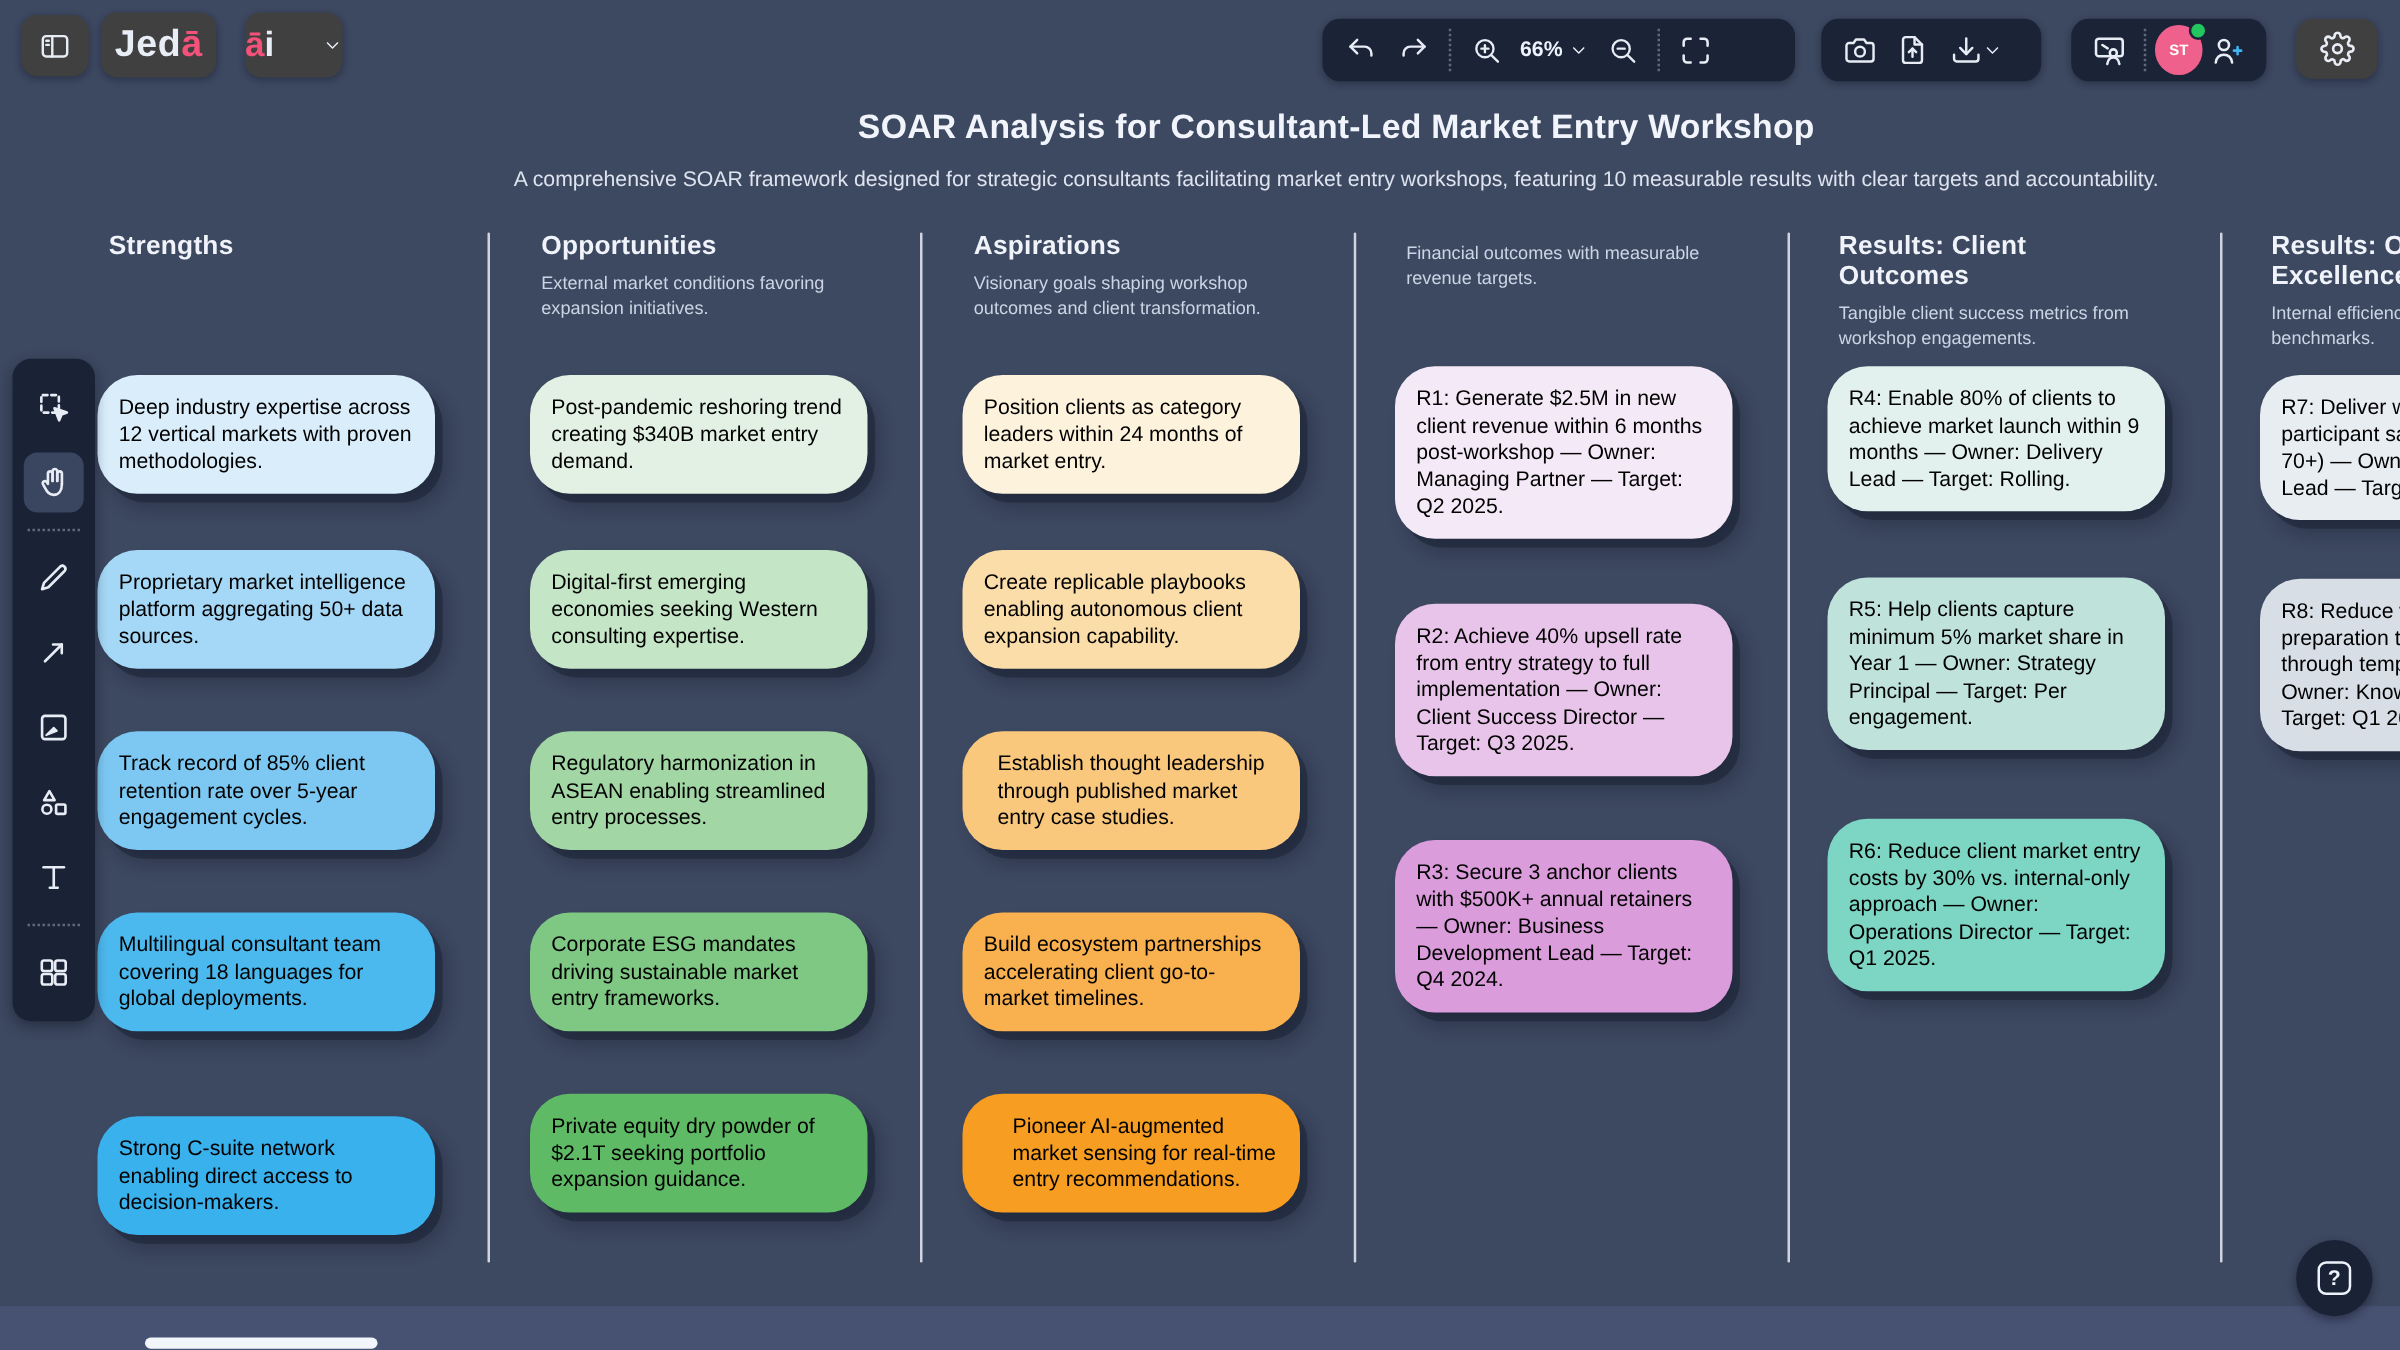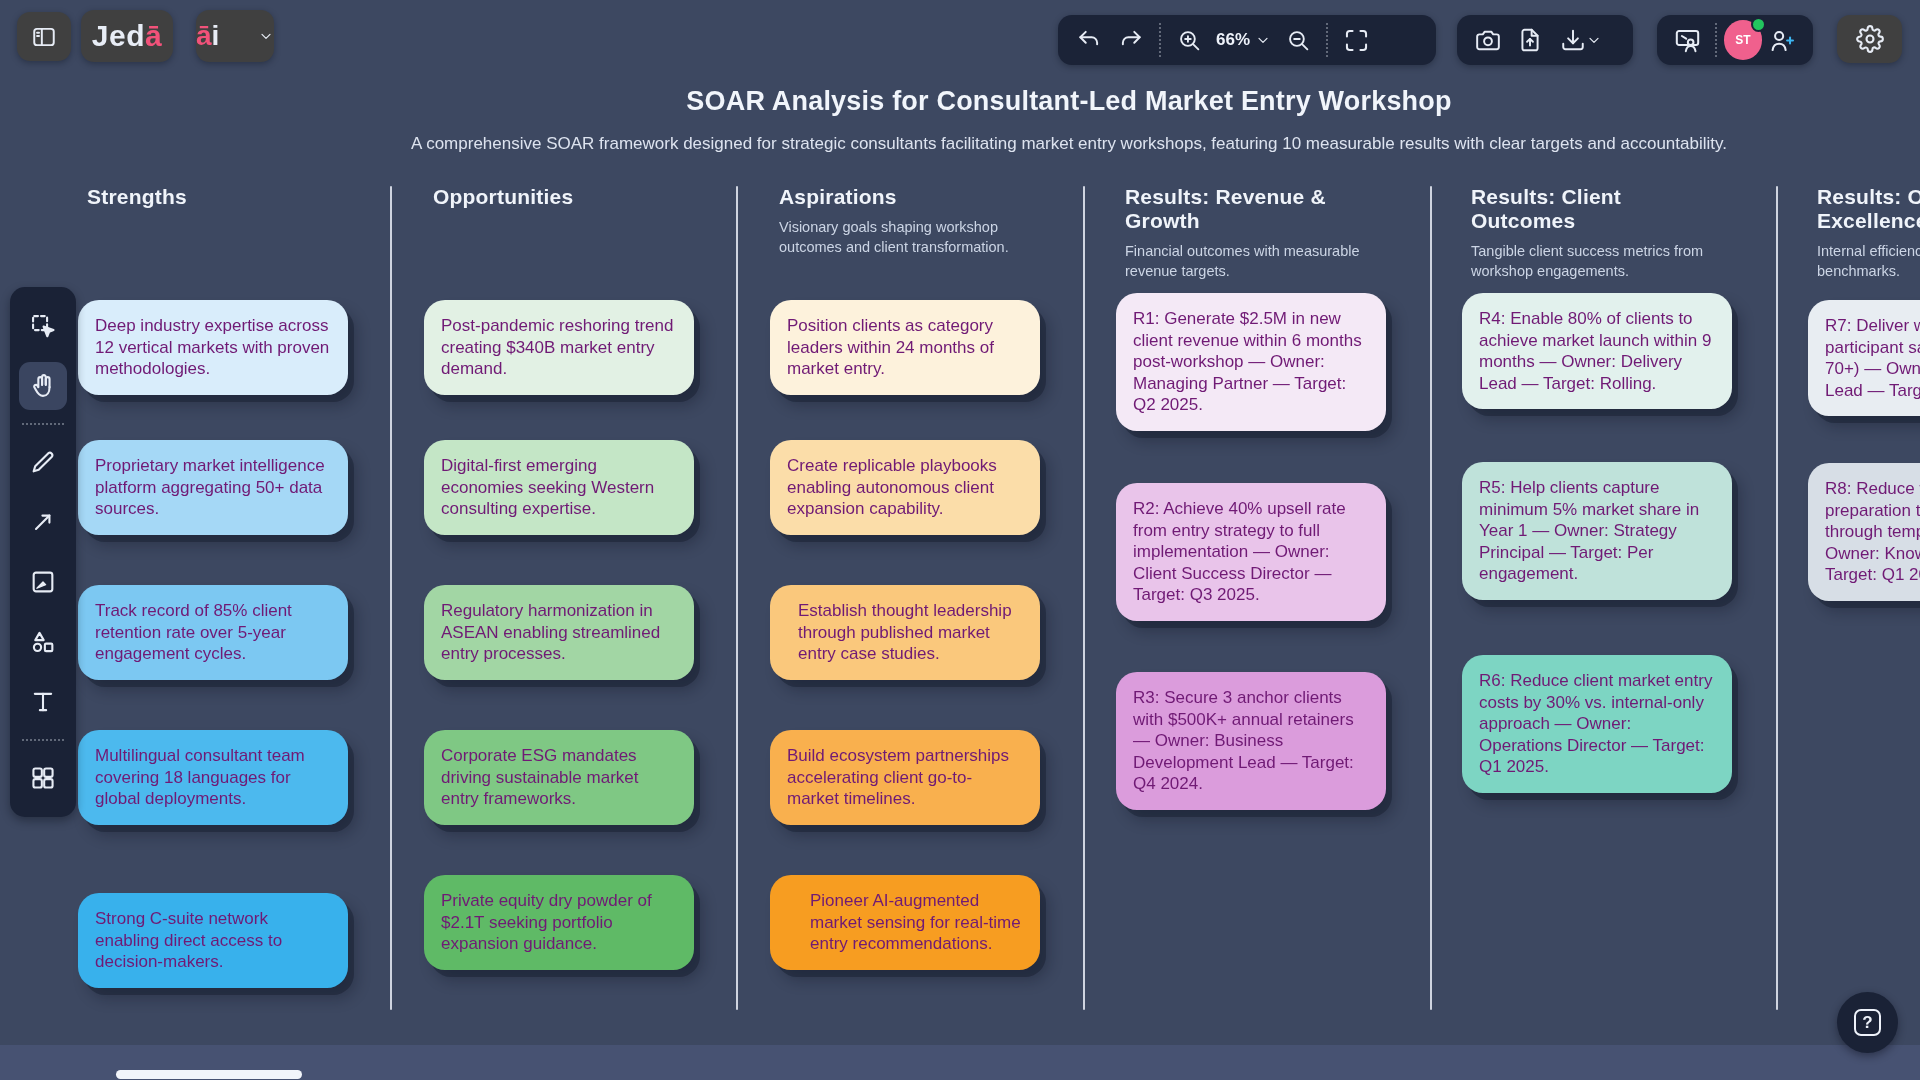--- a/index.html
+++ b/index.html
@@ -63,22 +63,22 @@
     font-size:17px; color:#dde3ef; white-space:nowrap;
   }
   .col-divider {
     position:absolute; top:186px; height:824px; width:2px;
     background:#dbe1ec; border-radius:1px; opacity:.92;
   }
   .col-header { position:absolute; top:185px; width:258px; }
   .col-header h2 { font-size:21px; font-weight:600; color:#f0f4fa; letter-spacing:.2px; }
   .col-header p { margin-top:9px; font-size:14.5px; line-height:1.35; color:#ccd5e5; }
   .note {
-    position:absolute; width:270px; border-radius:21px;
-    padding:15px 17px; font-size:17px; line-height:21.5px; color:#701a75;
+    position:absolute; width:270px; border-radius:32px;
+    padding:15px 17px; font-size:17px; line-height:21.5px; color:#000000;
     box-shadow:6px 7px 0 rgba(17,23,39,.38), 9px 11px 14px rgba(10,15,28,.28);
     cursor:pointer;
   }
 
   
   .bottom-strip { position:absolute; left:0; right:0; top:1045px; height:35px; background:#475272; }
   .h-scrollbar { position:absolute; left:116px; top:1070px; width:186px; height:9px; border-radius:5px; background:#f2f5fa; cursor:grab; }
   .help-btn {
     position:absolute; left:1837px; top:992px; width:61px; height:61px; border-radius:50%;
     background:#1a2236; box-shadow:0 3px 8px rgba(10,14,26,.45);
@@ -105,37 +105,37 @@
       <div class="col-header" style="left: 87px;">
         <h2>Strengths</h2>
       </div>
       <div class="note" style="left: 78px; top: 300px; background: rgb(217, 237, 251);">Deep industry expertise across 12 vertical markets with proven methodologies.</div>
       <div class="note" style="left: 78px; top: 440px; background: rgb(165, 216, 246);">Proprietary market intelligence platform aggregating 50+ data sources.</div>
       <div class="note" style="left: 78px; top: 585px; background: rgb(124, 200, 242);">Track record of 85% client retention rate over 5-year engagement cycles.</div>
       <div class="note" style="left: 78px; top: 730px; background: rgb(76, 185, 238);">Multilingual consultant team covering 18 languages for global deployments.</div>
       <div class="note" style="left: 78px; top: 893px; background: rgb(56, 177, 236);">Strong C-suite network enabling direct access to decision-makers.</div>
       <div class="col-header" style="left: 433px;">
         <h2>Opportunities</h2>
+        <p>External market conditions favoring expansion initiatives.</p>
       </div>
       <div class="note" style="left: 424px; top: 300px; background: rgb(226, 241, 228);">Post-pandemic reshoring trend creating $340B market entry demand.</div>
       <div class="note" style="left: 424px; top: 440px; background: rgb(196, 230, 198);">Digital-first emerging economies seeking Western consulting expertise.</div>
       <div class="note" style="left: 424px; top: 585px; background: rgb(162, 214, 164);">Regulatory harmonization in ASEAN enabling streamlined entry processes.</div>
       <div class="note" style="left: 424px; top: 730px; background: rgb(127, 200, 132);">Corporate ESG mandates driving sustainable market entry frameworks.</div>
       <div class="note" style="left: 424px; top: 875px; background: rgb(95, 186, 102);">Private equity dry powder of $2.1T seeking portfolio expansion guidance.</div>
       <div class="col-header" style="left: 779px;">
         <h2>Aspirations</h2>
         <p>Visionary goals shaping workshop outcomes and client transformation.</p>
       </div>
       <div class="note" style="left: 770px; top: 300px; background: rgb(253, 242, 220);">Position clients as category leaders within 24 months of market entry.</div>
       <div class="note" style="left: 770px; top: 440px; background: rgb(251, 221, 169);">Create replicable playbooks enabling autonomous client expansion capability.</div>
       <div class="note" style="left: 770px; top: 585px; background: rgb(250, 200, 124); padding-left: 28px;">Establish thought leadership through published market entry case studies.</div>
       <div class="note" style="left: 770px; top: 730px; background: rgb(249, 176, 78);">Build ecosystem partnerships accelerating client go-to-market timelines.</div>
       <div class="note" style="left: 770px; top: 875px; background: rgb(247, 157, 33); padding-left: 40px;">Pioneer AI-augmented market sensing for real-time entry recommendations.</div>
       <div class="col-header" style="left: 1125px;">
-        <h2>Results: Revenue &amp; Growth</h2>
         <p>Financial outcomes with measurable revenue targets.</p>
       </div>
       <div class="note" style="left: 1116px; top: 293px; background: rgb(244, 233, 246);">R1: Generate $2.5M in new client revenue within 6 months post-workshop — Owner: Managing Partner — Target: Q2 2025.</div>
       <div class="note" style="left: 1116px; top: 483px; background: rgb(233, 196, 234);">R2: Achieve 40% upsell rate from entry strategy to full implementation — Owner: Client Success Director — Target: Q3 2025.</div>
       <div class="note" style="left: 1116px; top: 672px; background: rgb(219, 156, 220);">R3: Secure 3 anchor clients with $500K+ annual retainers — Owner: Business Development Lead — Target: Q4 2024.</div>
       <div class="col-header" style="left: 1471px;">
         <h2>Results: Client Outcomes</h2>
         <p>Tangible client success metrics from workshop engagements.</p>
       </div>
       <div class="note" style="left: 1462px; top: 293px; background: rgb(226, 241, 237);">R4: Enable 80% of clients to achieve market launch within 9 months — Owner: Delivery Lead — Target: Rolling.</div>

